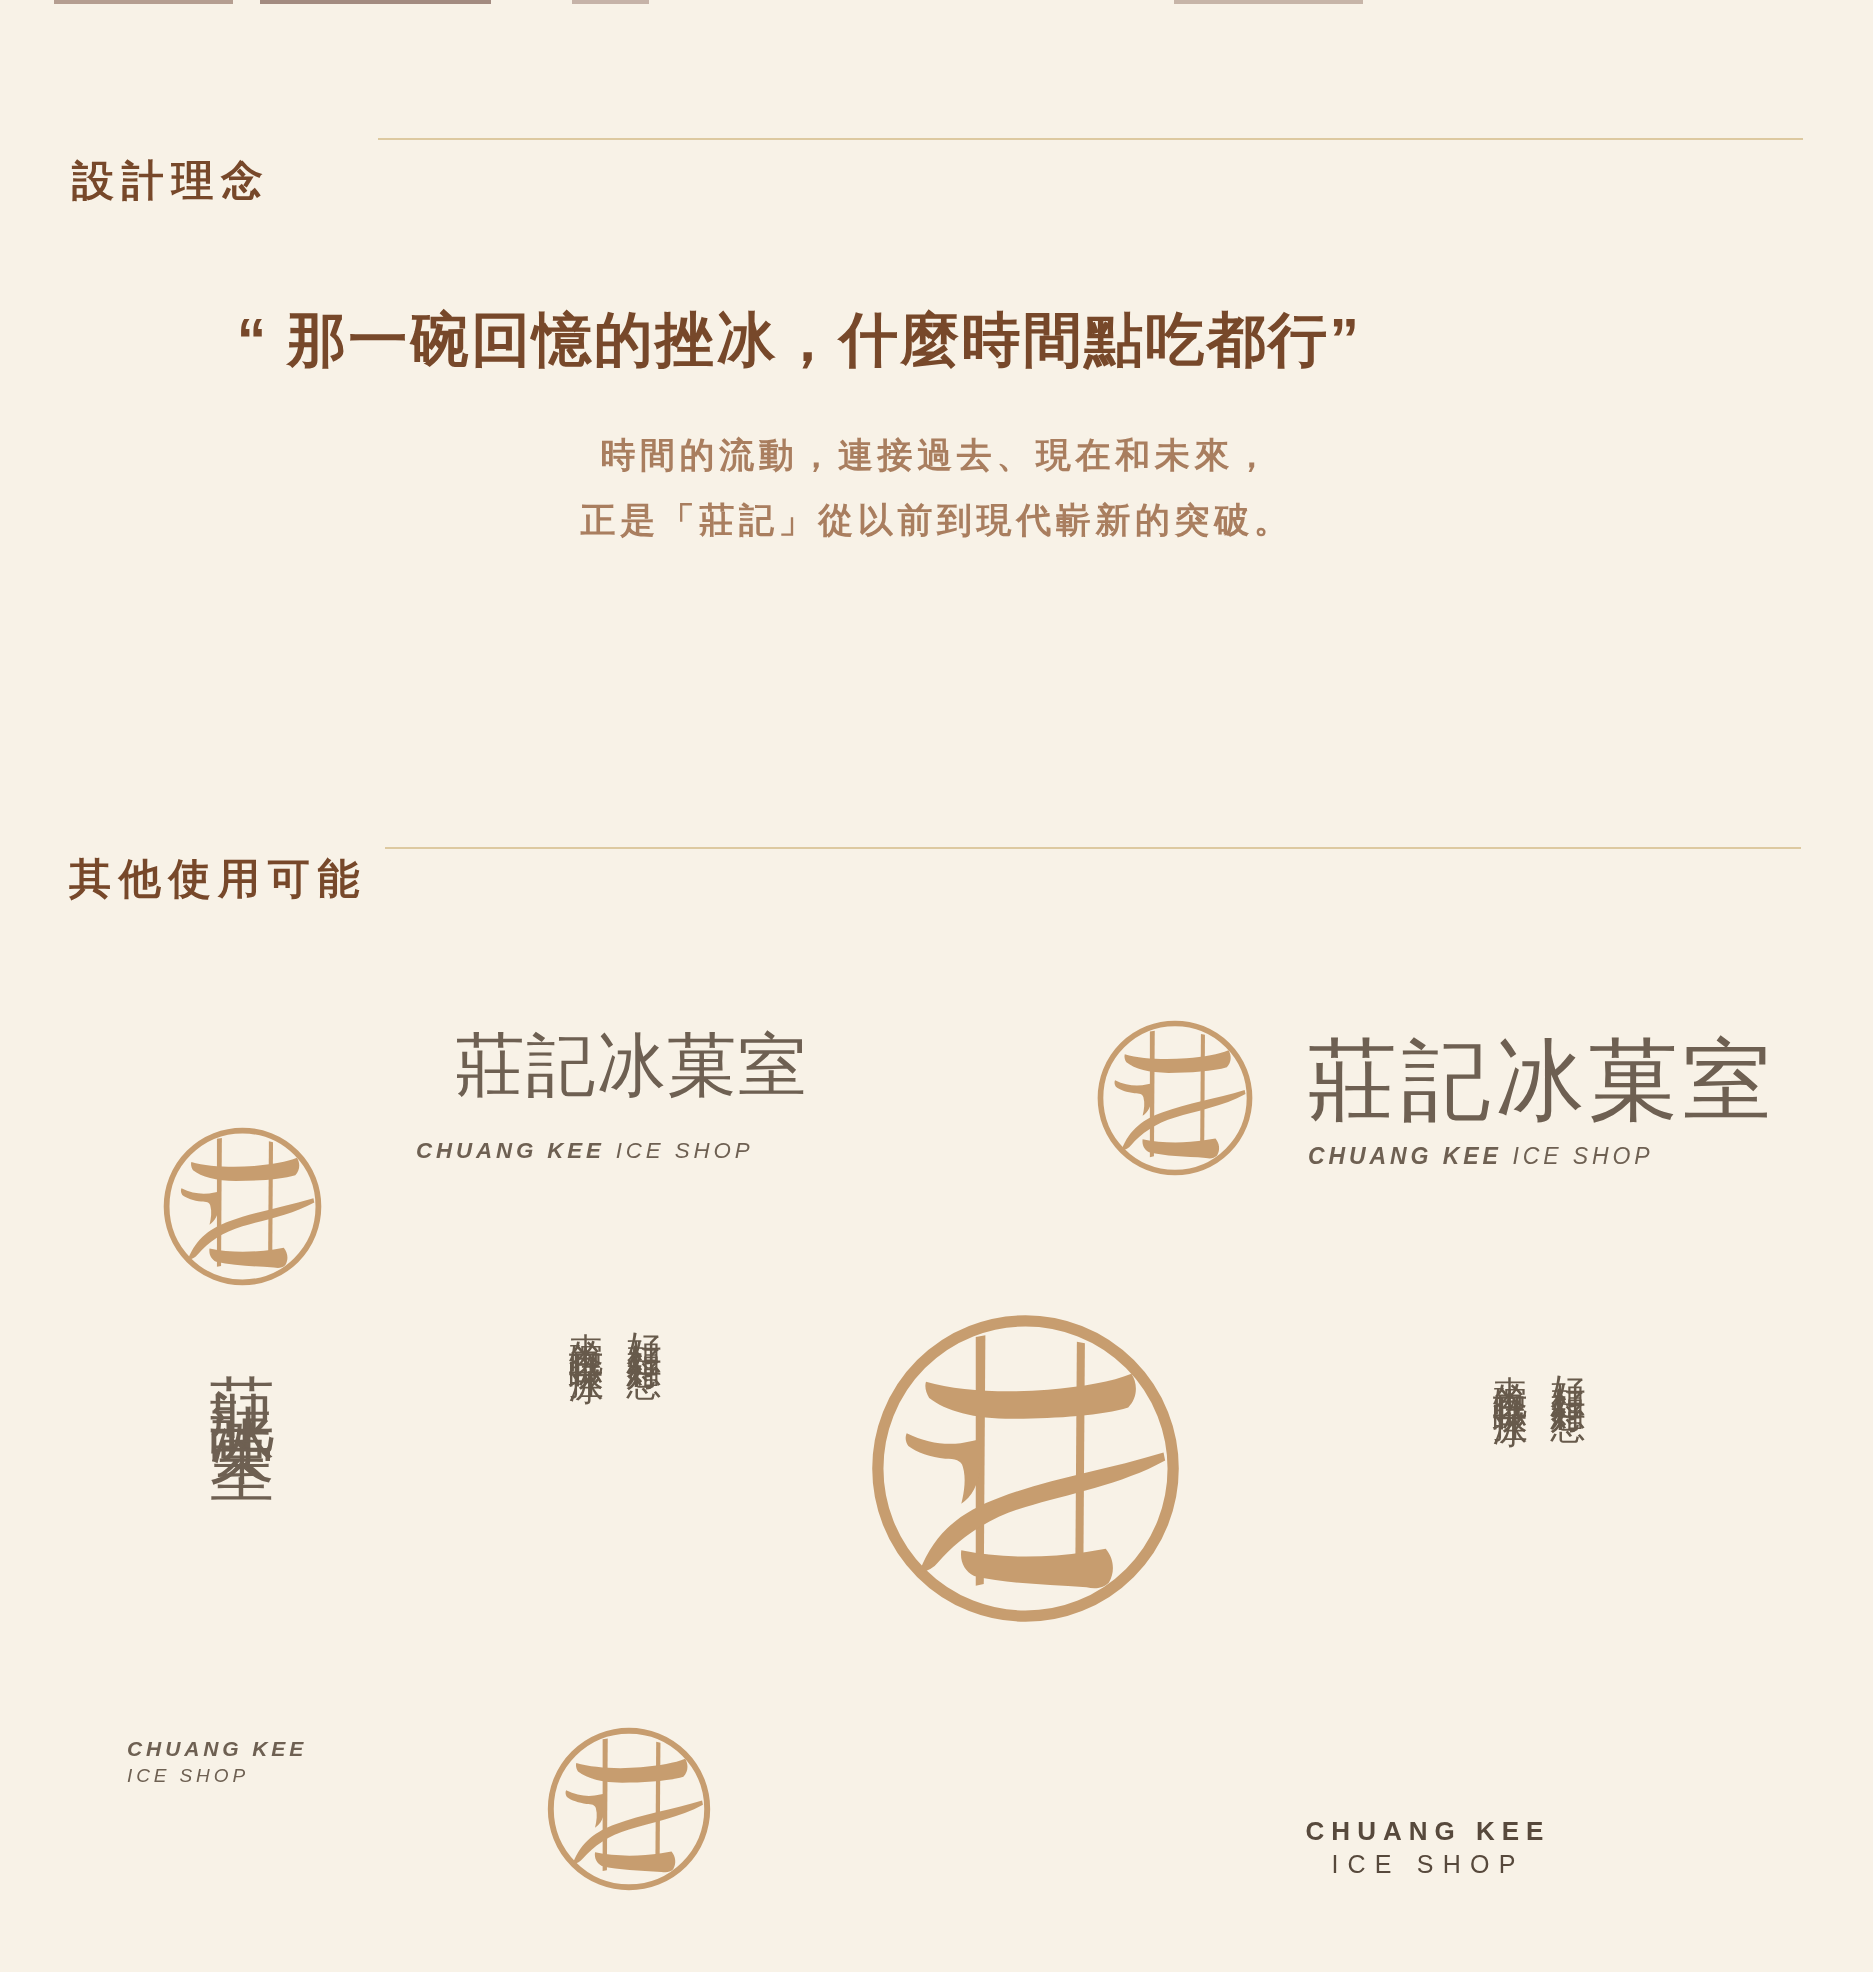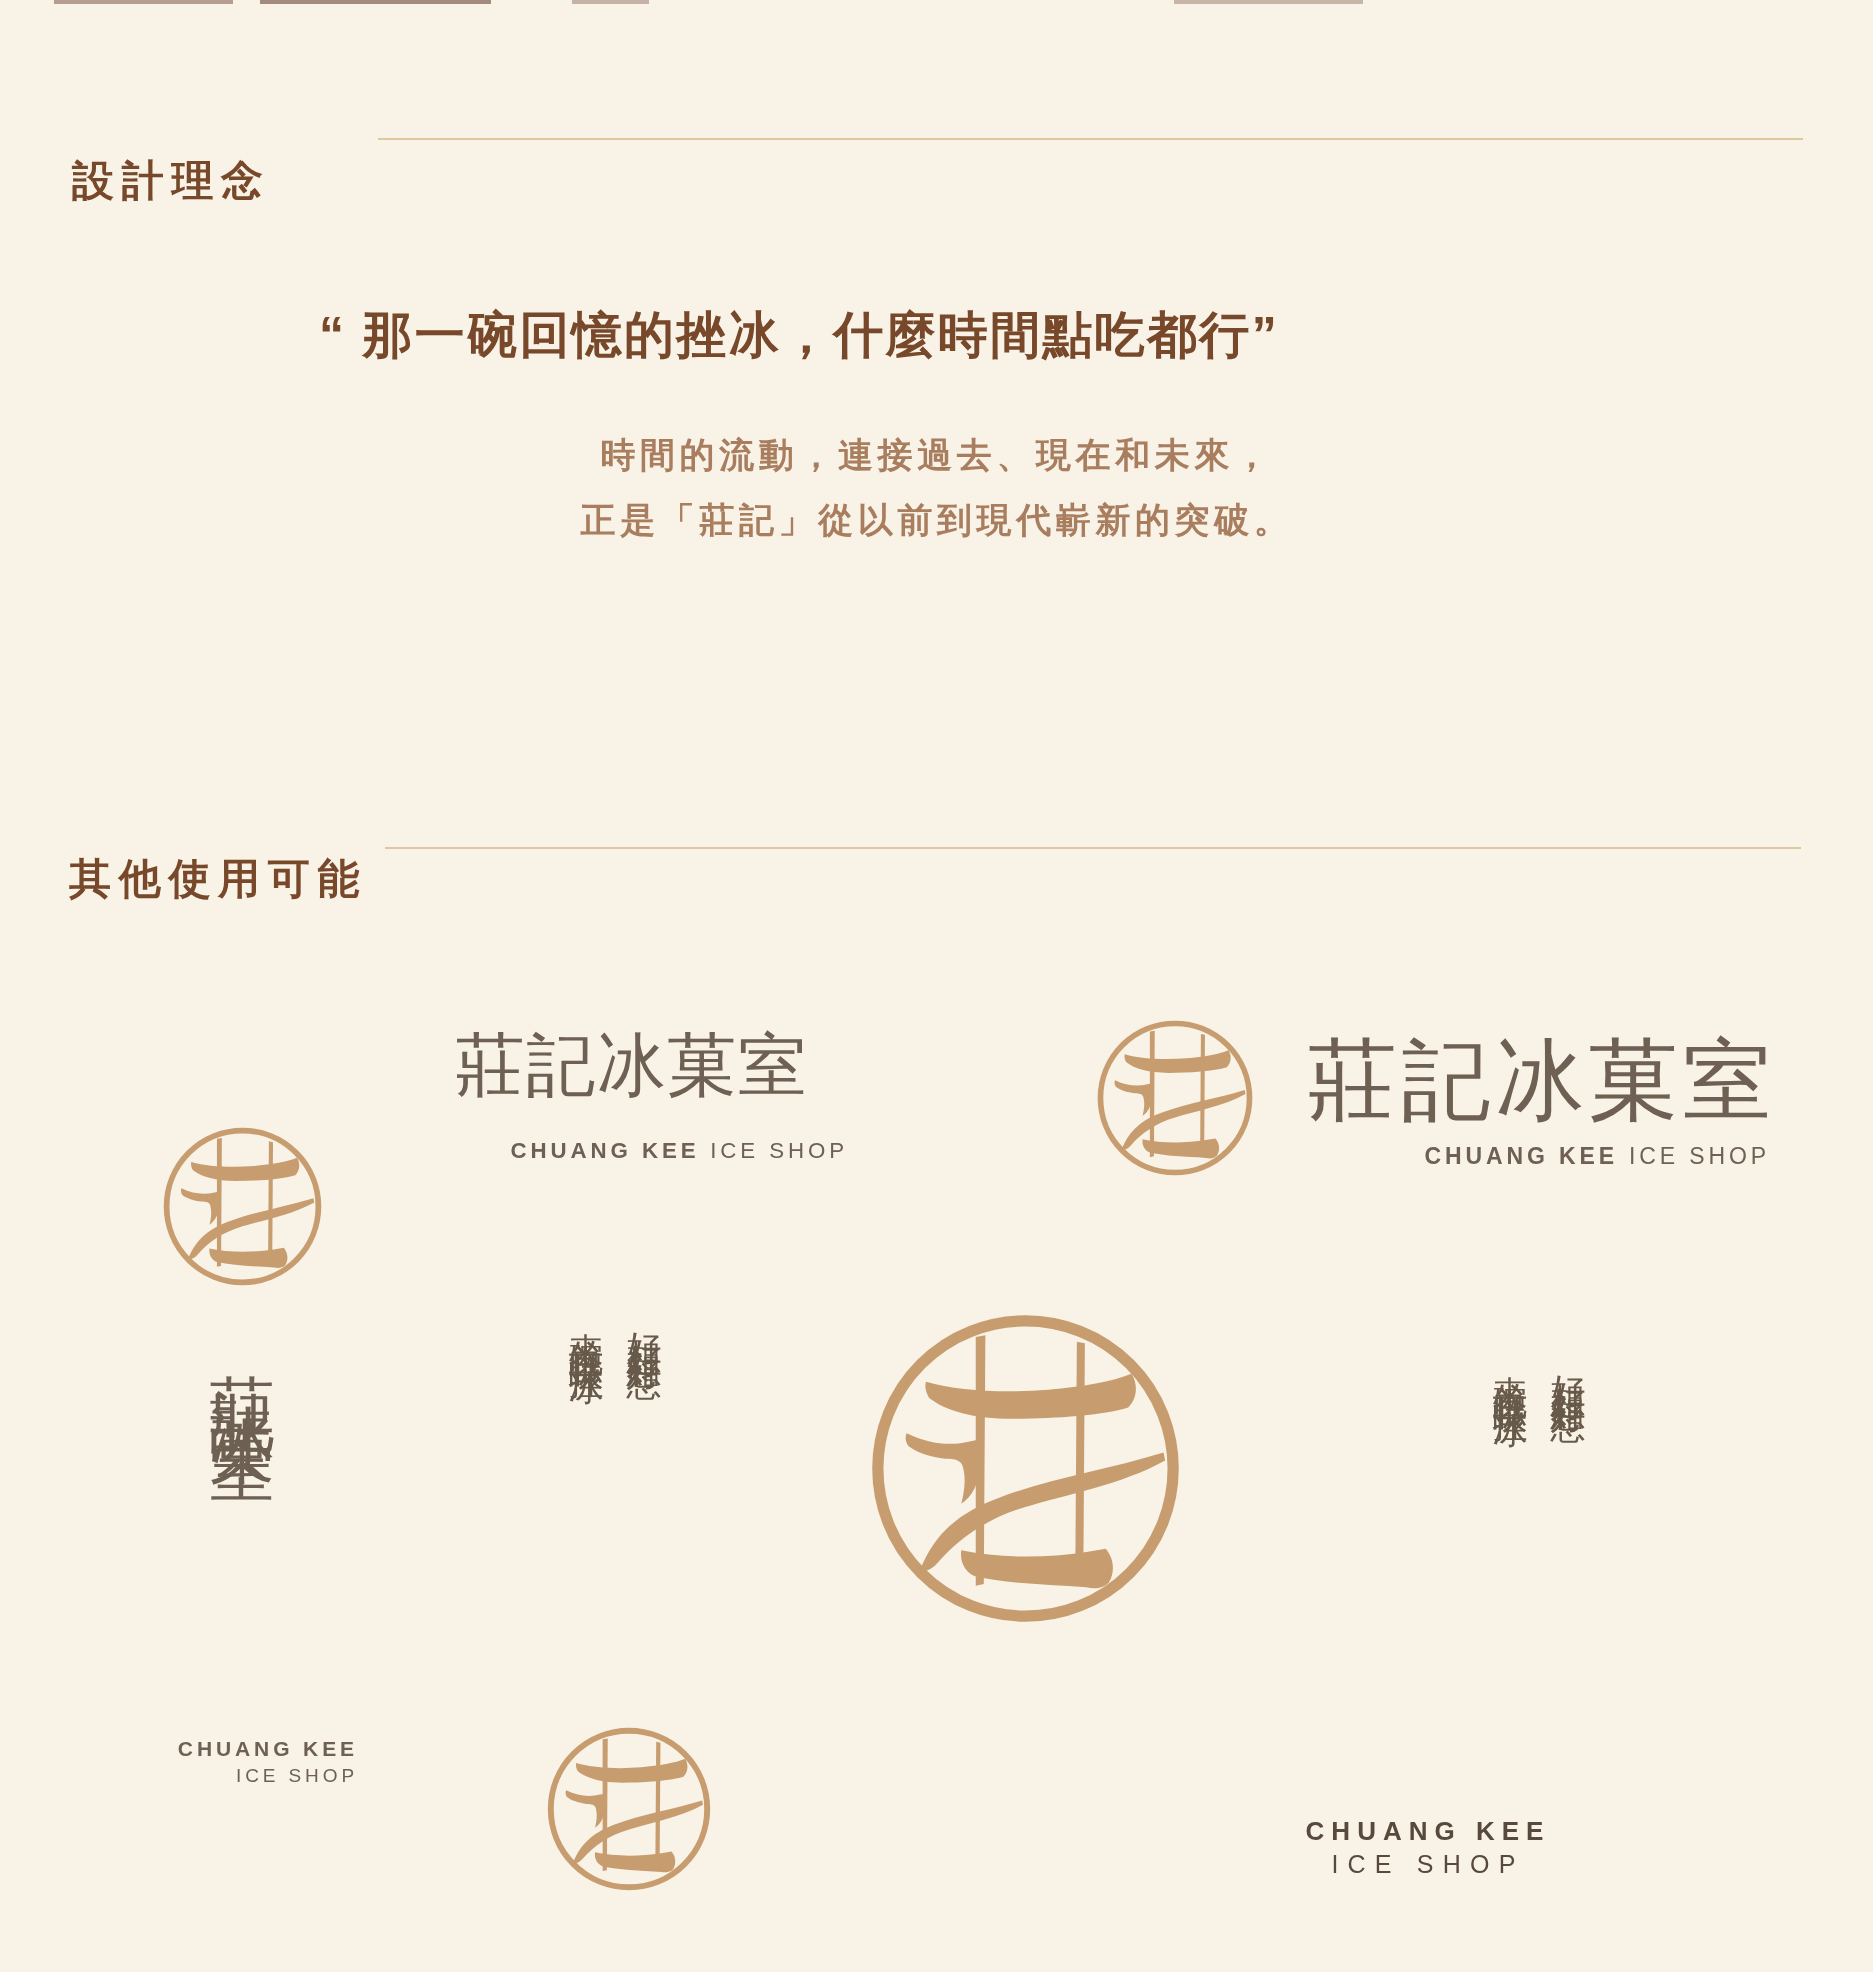--- a/index.html
+++ b/index.html
@@ -34,21 +34,21 @@
     background: var(--c-divider_tan, #ddc9a0);
   }
 
   
   .quote {
     position: absolute;
     left: 0;
     width: 1598px;
     top: 307px;
     text-align: center;
-    font-size: 50px;
+    font-size: 59px;
     font-weight: bold;
     letter-spacing: 2.3px;
     line-height: 1.15;
     color: var(--c-heading_brown, #77482a);
     white-space: nowrap;
   }
   .body-copy {
     position: absolute;
     left: 0;
     width: 1874px;
@@ -70,21 +70,22 @@
     color: var(--c-wordmark_brown, #6e6052);
     line-height: 1;
     white-space: nowrap;
     text-align: center;
   }
   .latin-line {
     position: absolute;
     color: var(--c-wordmark_brown, #6e6052);
     line-height: 1;
     white-space: nowrap;
-    text-align: right;
+    text-align: left;
+    font-style: italic;
   }
   .latin-line .bold { font-weight: bold; }
   .latin-line .light { font-weight: normal; margin-left: 10.8px; }
 
   .wordmark-zh-vertical {
     position: absolute;
     writing-mode: vertical-rl;
     text-orientation: upright;
     font-size: 65px;
     letter-spacing: 15.4px;

